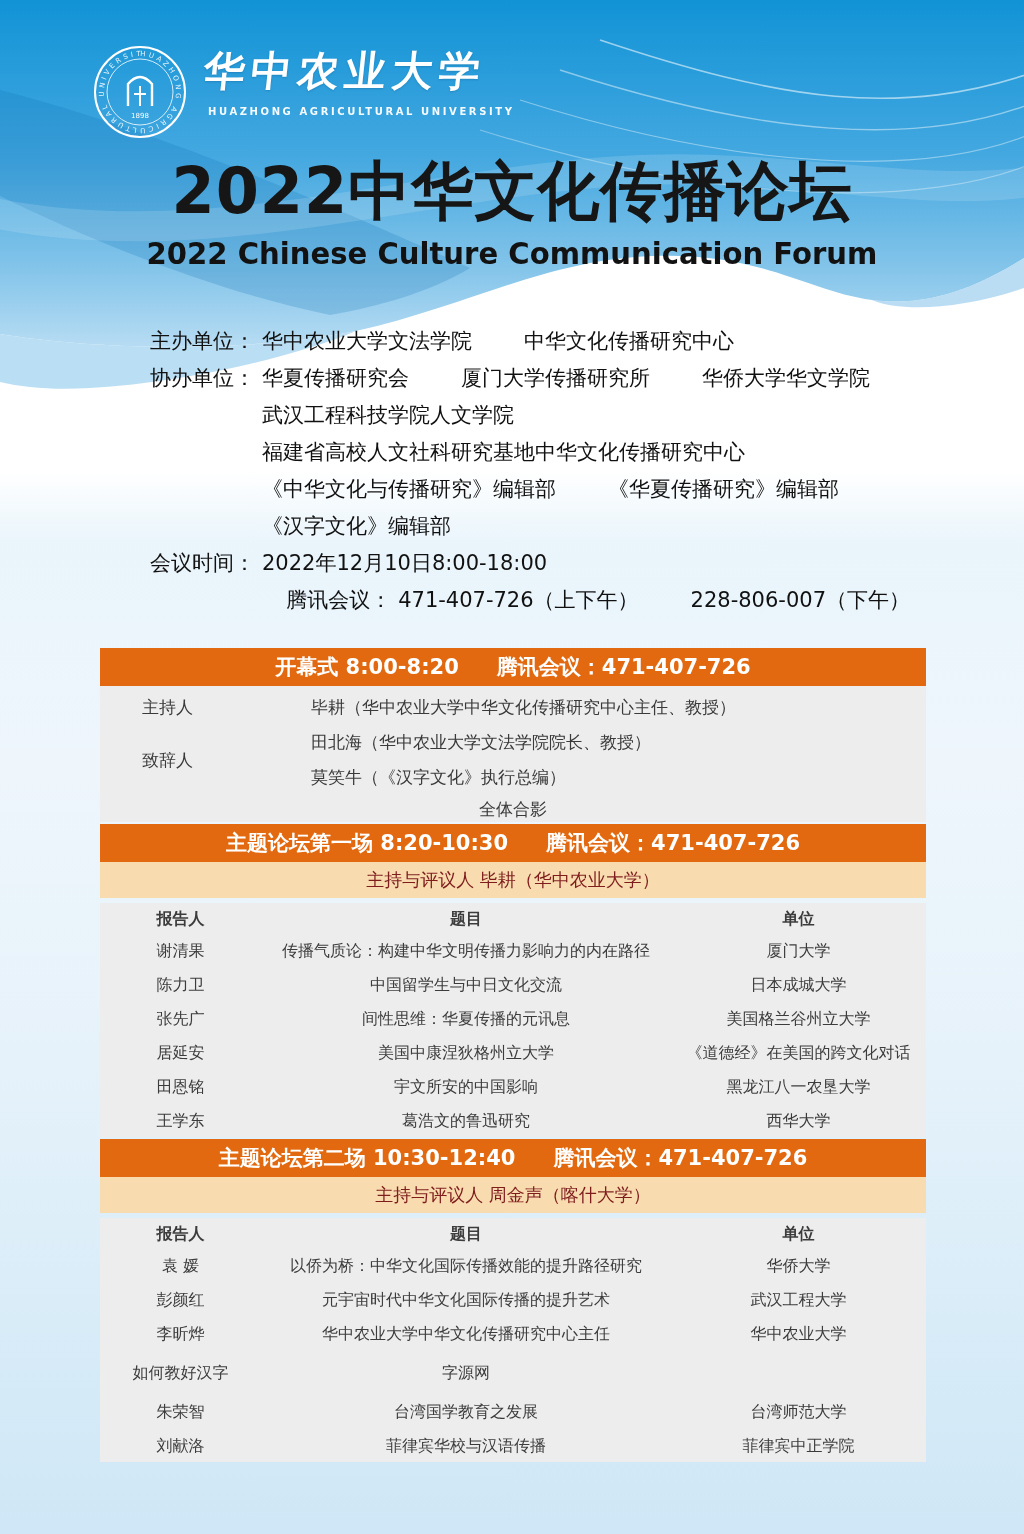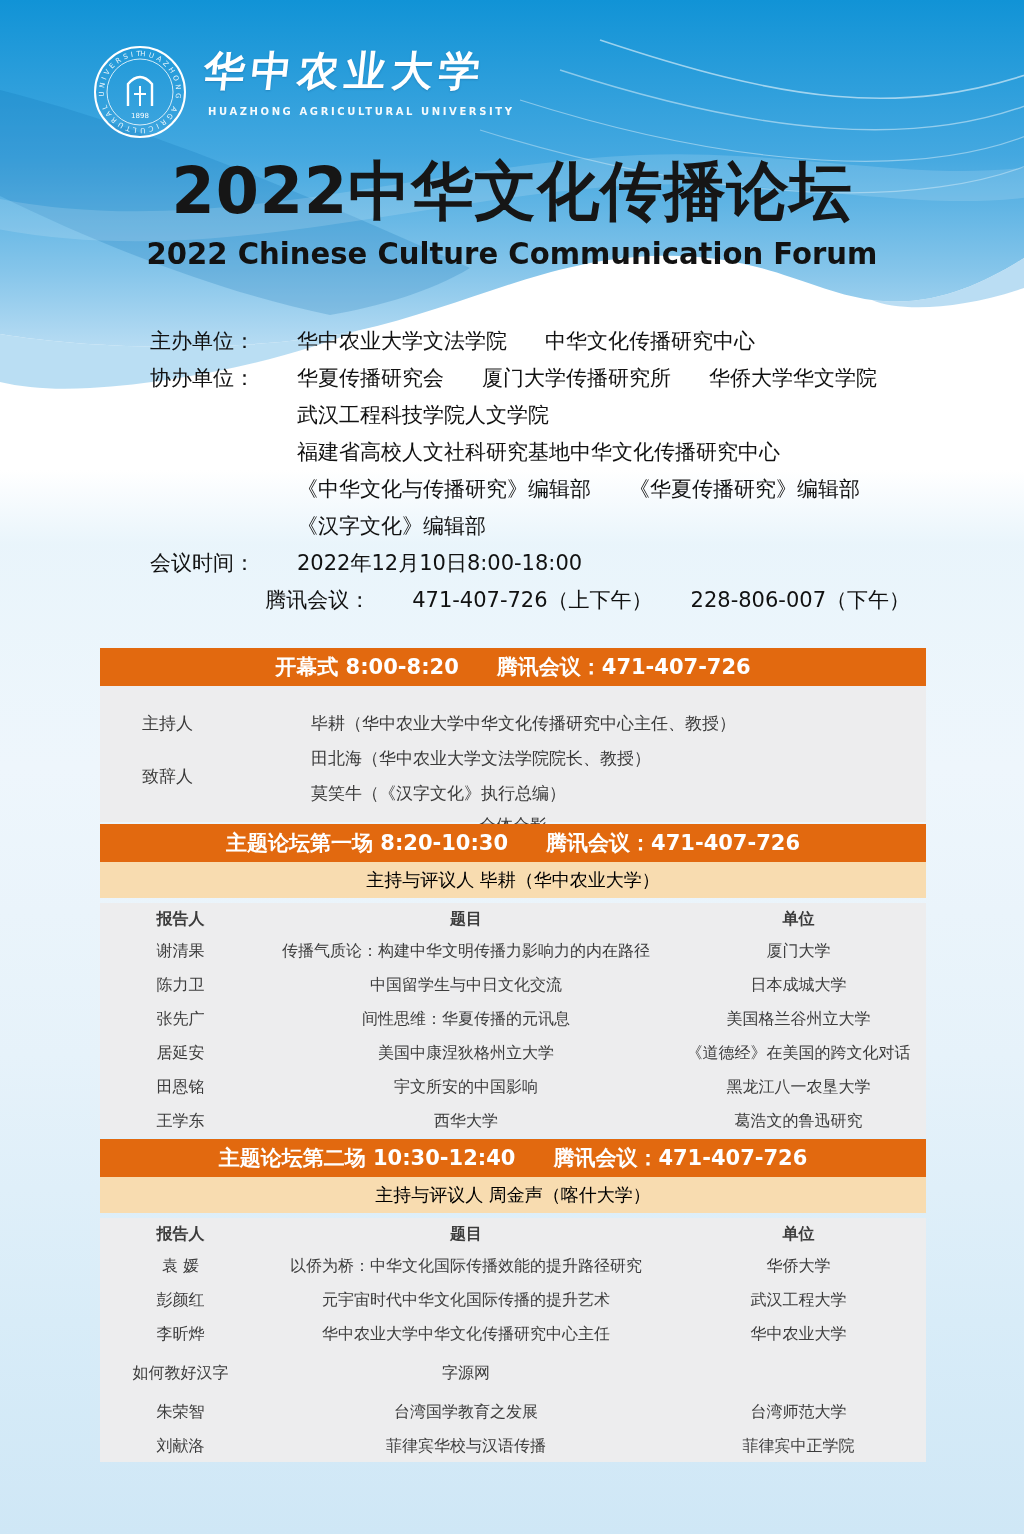--- a/index.html
+++ b/index.html
@@ -29,31 +29,31 @@
     font-size:64px;font-weight:900;color:#161616;letter-spacing:1px;transform:scaleX(.97);}
   .sub-title{position:absolute;top:236px;left:0;width:1024px;z-index:2;text-align:center;
     font-size:30px;font-weight:bold;color:#121212;transform:scaleX(.97);}
 
   
   .info{position:absolute;left:150px;top:330px;width:760px;z-index:2;
     font-size:21px;font-weight:normal;color:#111;}
   .info-line{display:flex;margin-bottom:14px;line-height:23px;}
   .info-line.extra-gap{margin-top:9px;justify-content:flex-end;}
   .info-label{display:inline-block;width:112px;flex:0 0 112px;}
-  .info-items{display:flex;gap:38px;flex-wrap:wrap;margin-left:35px;}
+  .info-items{display:flex;gap:52px;flex-wrap:wrap;}
 
   
   .schedule{position:absolute;left:100px;top:648px;width:826px;z-index:2;display:flex;flex-direction:column;}
   .bar{height:38px;background:#e2690f;color:#fff;display:flex;align-items:center;justify-content:center;
        gap:38px;font-size:21px;font-weight:bold;}
-  .tan{height:36px;background:#f8dcb0;color:#000000;display:flex;align-items:center;justify-content:center;
+  .tan{height:36px;background:#f8dcb0;color:#7f1d1d;display:flex;align-items:center;justify-content:center;
        font-size:18px;}
   .gap2{height:2px;} .gap5{height:5px;}
 
-  .opening-block{background:#ededee;height:136px;padding-top:20px;box-sizing:border-box;color:#3a3a3a;font-size:17px;}
+  .opening-block{background:#ededee;height:136px;padding-top:4px;box-sizing:border-box;color:#3a3a3a;font-size:17px;}
   .op-row{display:grid;grid-template-columns:211px 1fr;}
   .op-role{display:flex;align-items:center;padding-left:42px;box-sizing:border-box;}
   .op-line{height:35px;display:flex;align-items:center;}
   .op-footer{height:29px;display:flex;align-items:center;justify-content:center;}
 
   .s-table{background:#ededee;}
   .t-row{display:grid;grid-template-columns:161px 410px 255px;min-height:34px;}
   .t-row.head{min-height:30px;font-weight:bold;color:#262626;font-size:17px;}
   .t-row.tall{min-height:44px;}
   .t-cell{display:flex;flex-direction:column;align-items:center;justify-content:center;
@@ -240,22 +240,22 @@
           <div class="t-cell">
             <div class="speaker-main">田恩铭</div>
           </div>
           <div class="t-cell">宇文所安的中国影响</div>
           <div class="t-cell">黑龙江八一农垦大学</div>
         </div>
         <div class="t-row">
           <div class="t-cell">
             <div class="speaker-main">王学东</div>
           </div>
+          <div class="t-cell">葛浩文的鲁迅研究</div>
           <div class="t-cell">西华大学</div>
-          <div class="t-cell">葛浩文的鲁迅研究</div>
         </div>
       </div>
 
     <div class="gap2"></div>
     <div class="bar">
       <span>主题论坛第二场 10:30-12:40</span>
       <span>腾讯会议：471-407-726</span>
     </div>
     <div class="tan">
       <span>主持与评议人 周金声（喀什大学）</span>

